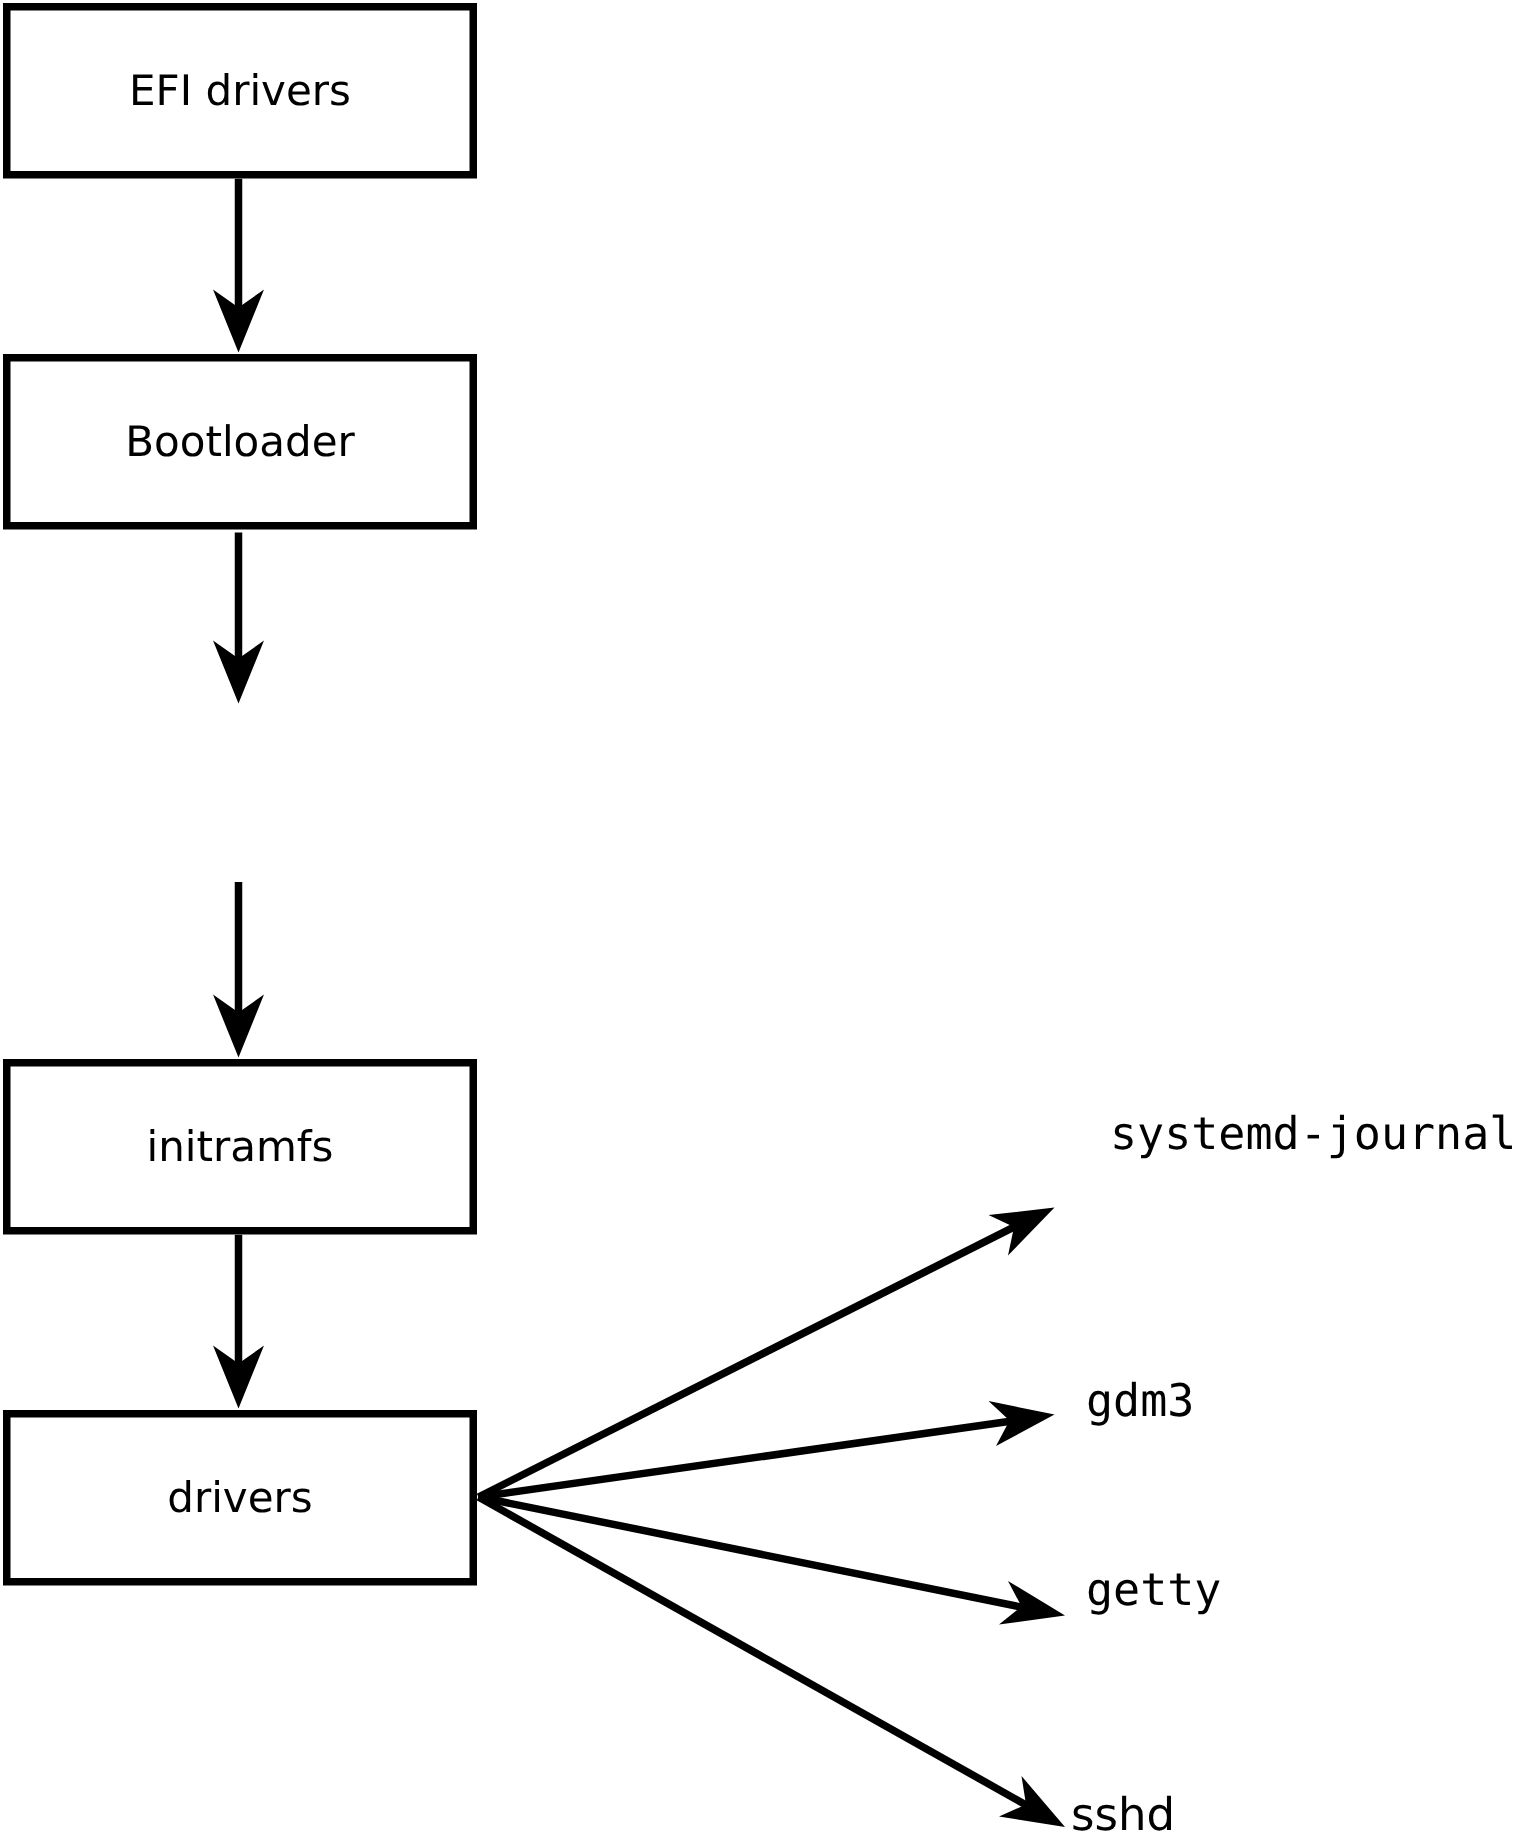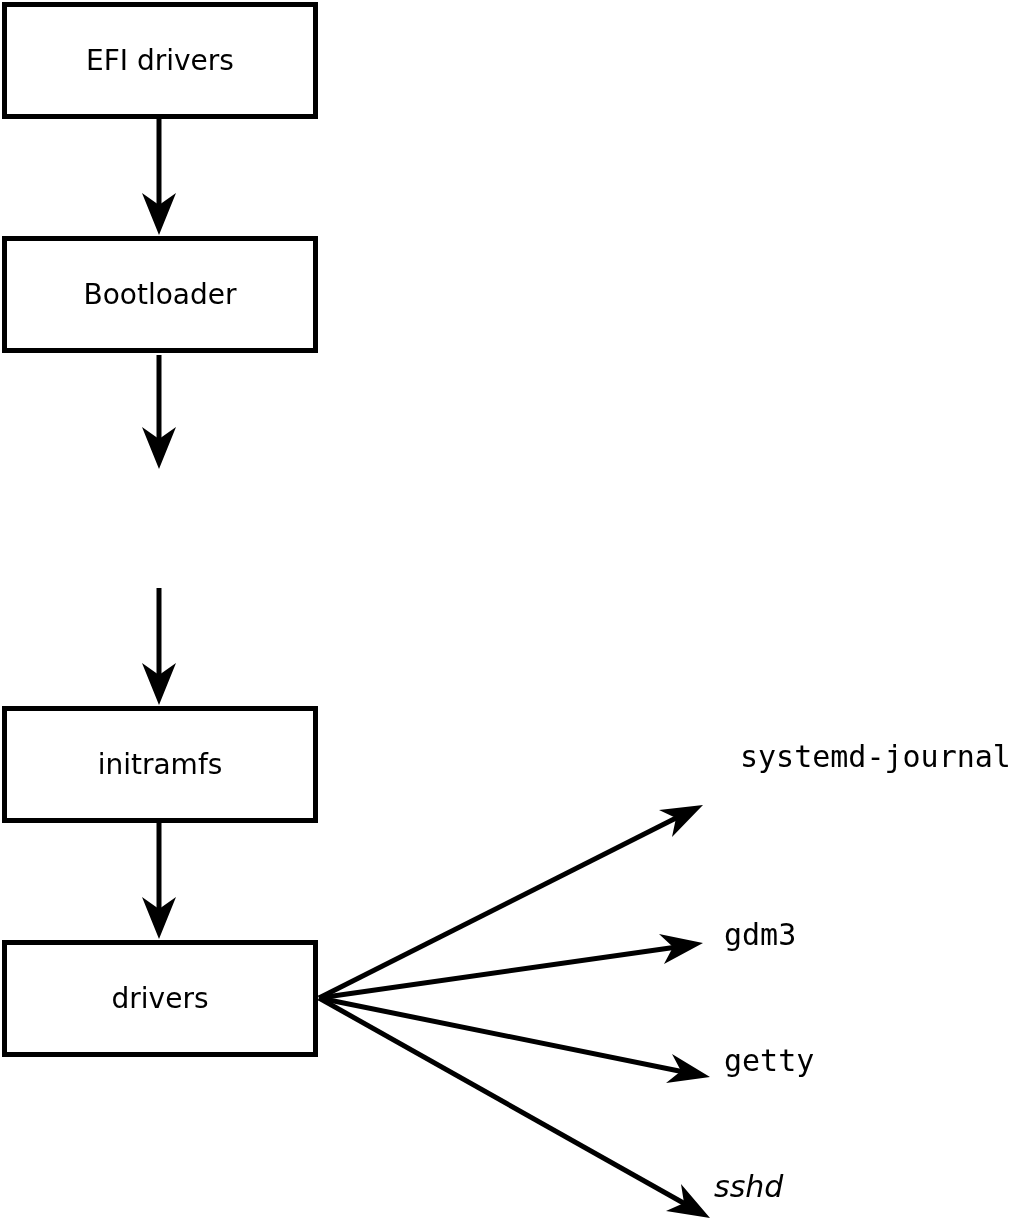--- a/index.html
+++ b/index.html
@@ -108,15 +108,15 @@
     <span class="node-label">initramfs</span>
   </div>
   <div class="node-box" style="top: 940px;">
     <span class="node-label">drivers</span>
   </div>
 
 
   <div class="fan-label" style="left: 724px; top: 742px; margin-left: 16px;">systemd-journal</div>
   <div class="fan-label" style="left: 724px; top: 920px;">gdm3</div>
   <div class="fan-label" style="left: 724px; top: 1046px;">getty</div>
-  <div class="fan-label sans" style="left: 714px; top: 1172px; font-style: italic;">sshd</div>
+  <div class="fan-label sans" style="left: 714px; top: 1196px;">sshd</div>
 
 </div>
 
 </body></html>

